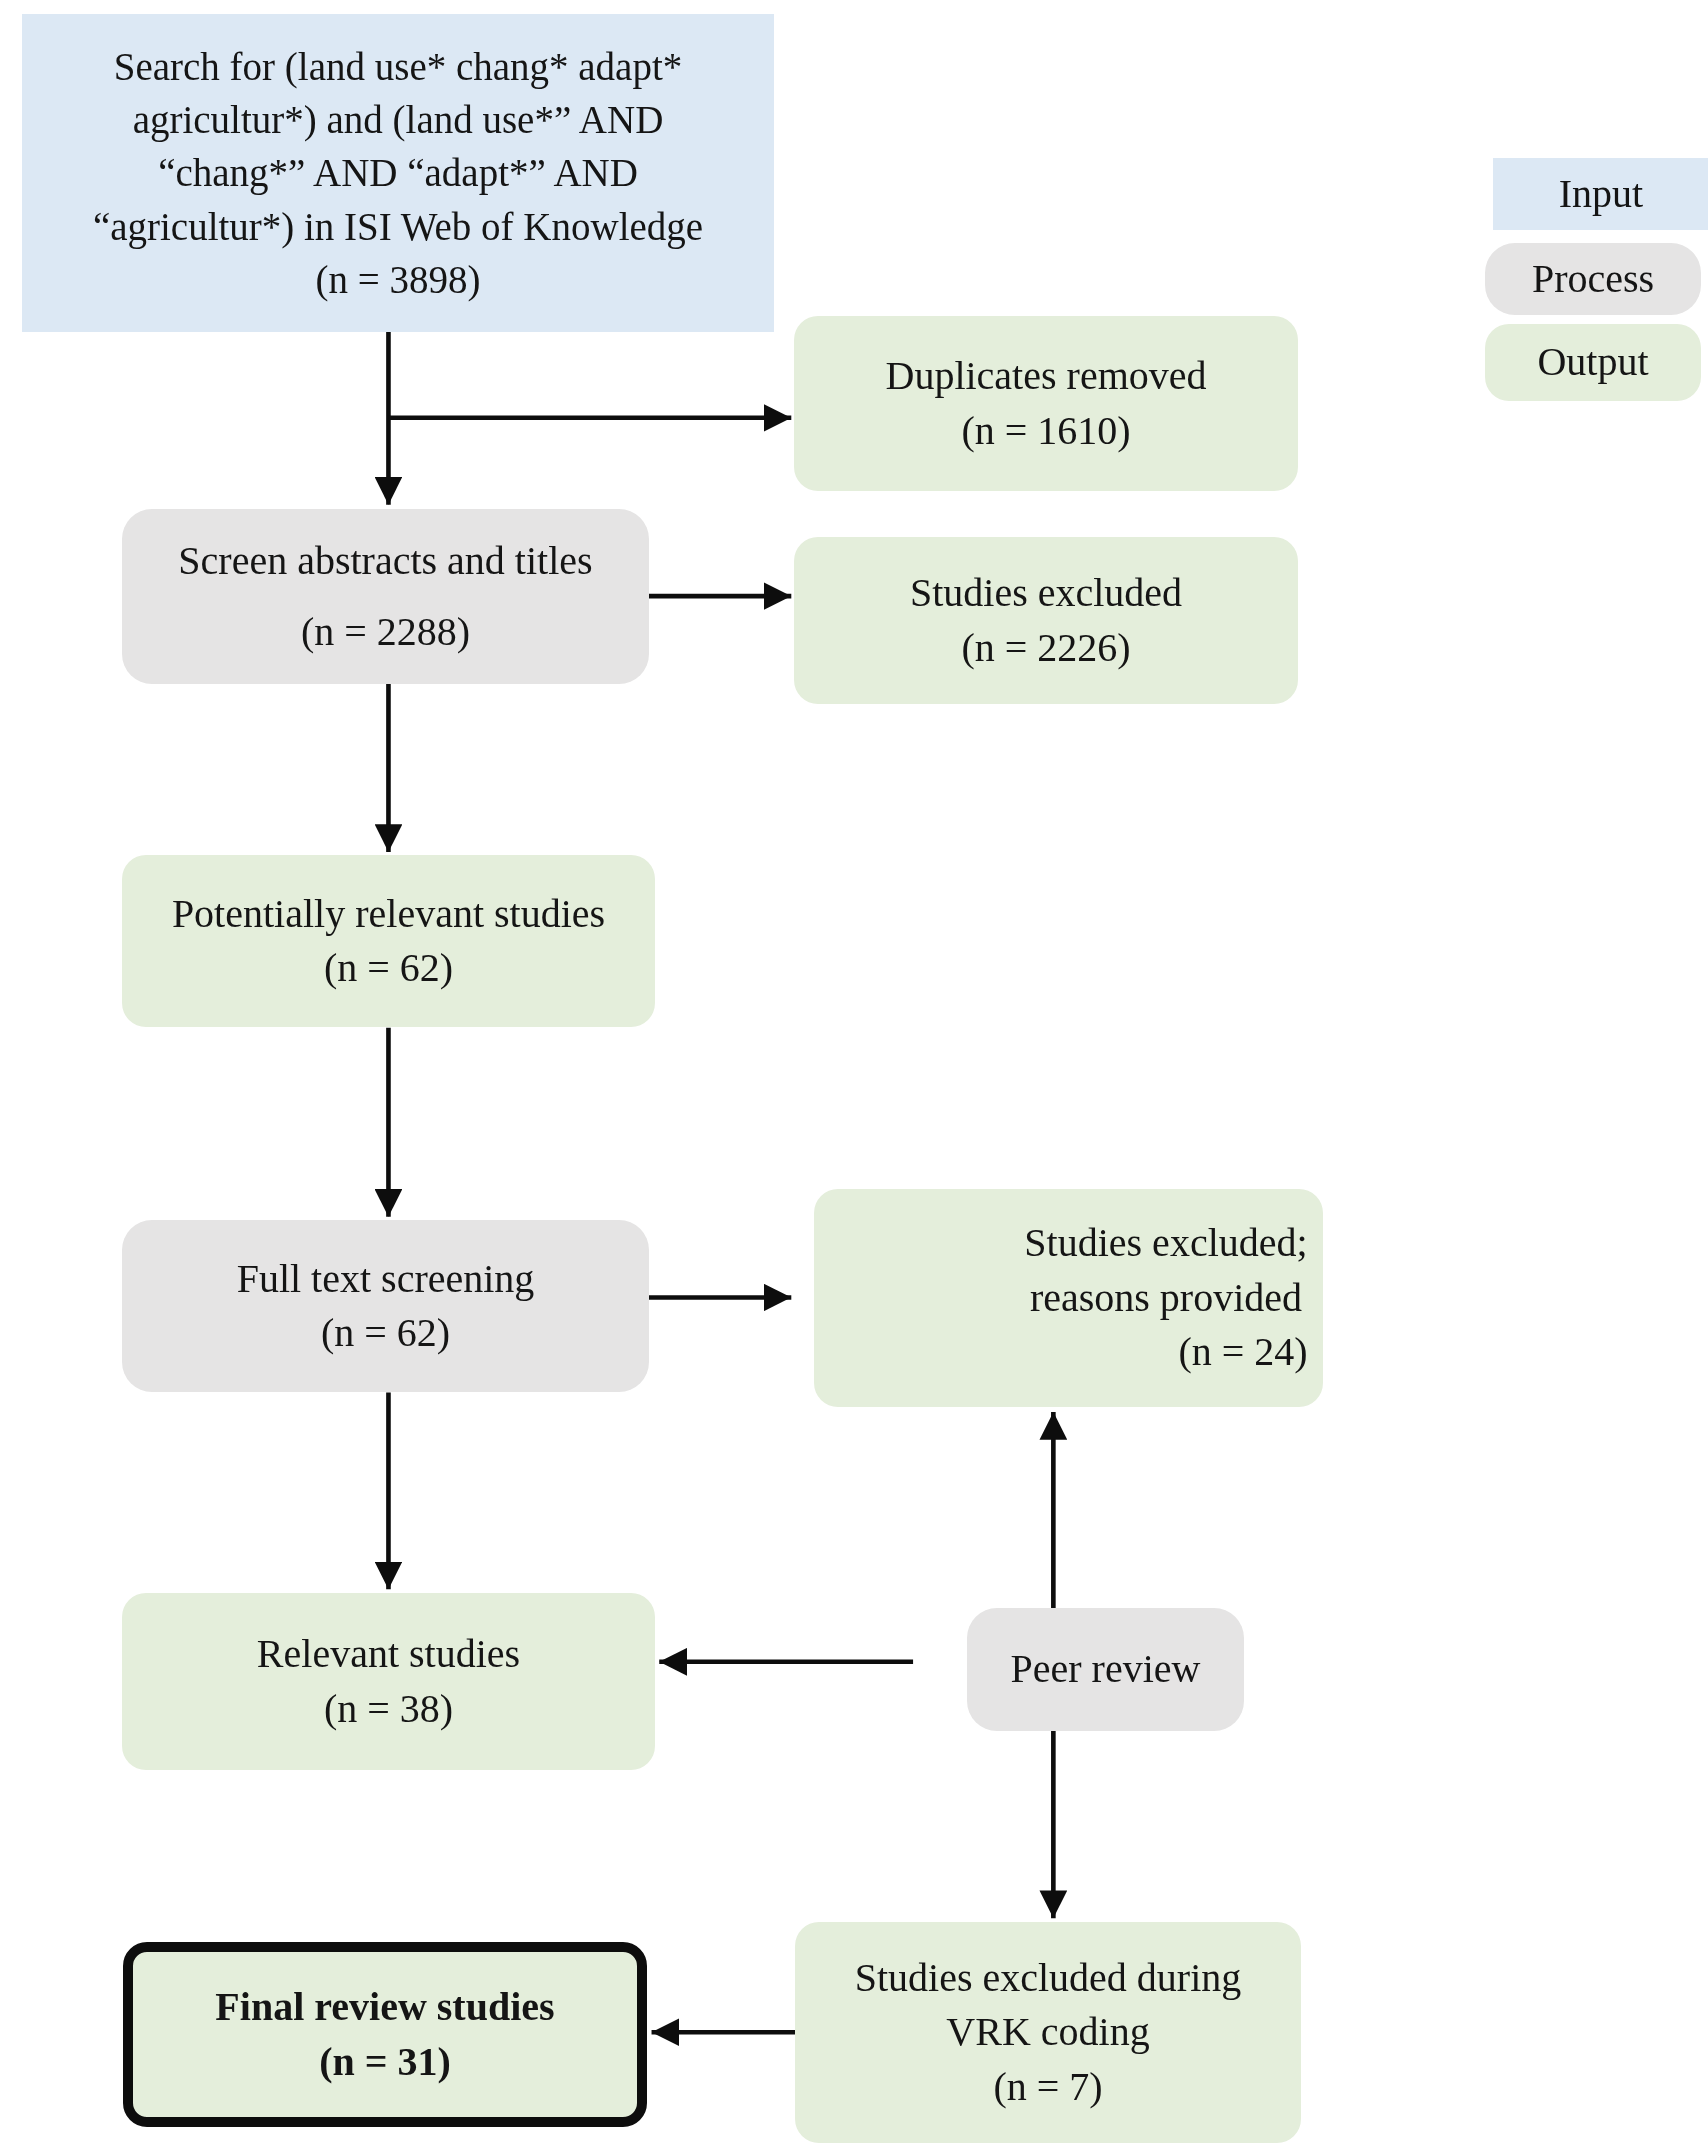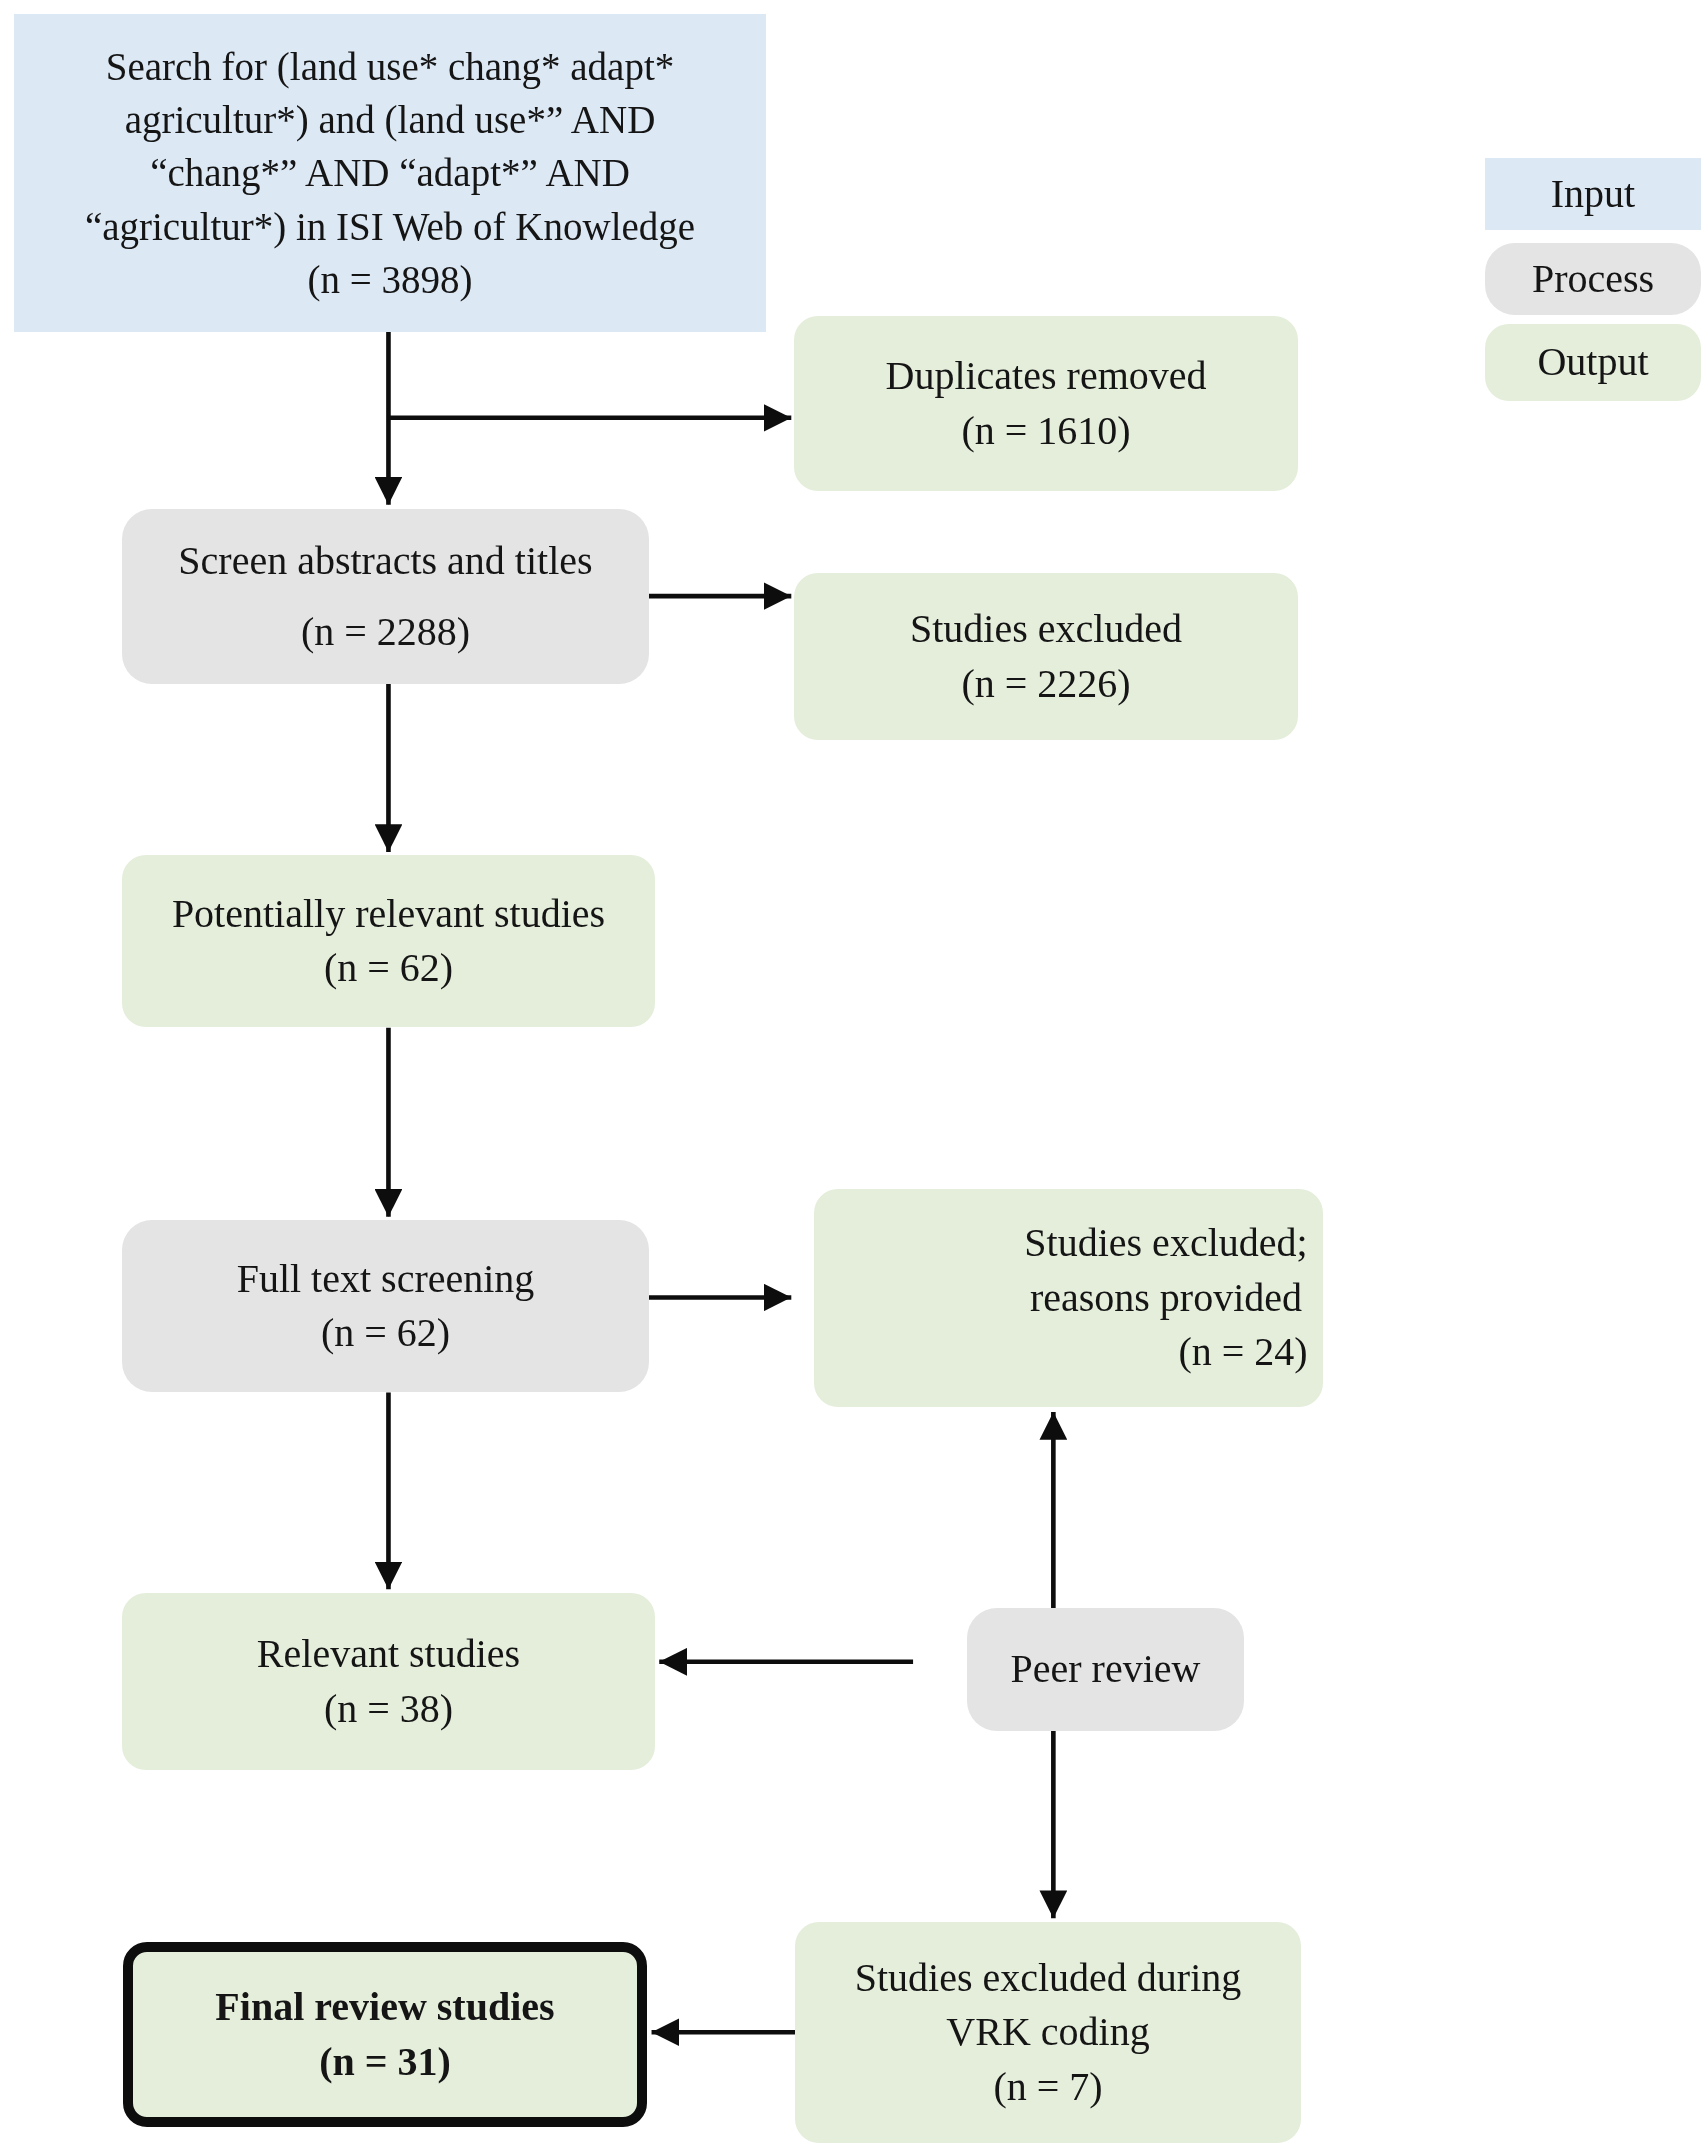--- a/index.html
+++ b/index.html
@@ -15,30 +15,30 @@
     align-items: center;
     justify-content: center;
     text-align: center;
     font-size: 40px;
     line-height: 1.36;
     color: #151515;
     white-space: pre-line;
     box-sizing: border-box;
     padding: 5.1px 15.4px;
   }
-  .fill-input   { background: var(--input-fill, #dce8f4); }
+  .fill-input   { background: var(--input-fill, #dce8f4); margin-left: 8px; }
   .fill-process { background: var(--process-fill, #e5e4e4); border-radius: 30px; }
   .fill-output  { background: var(--output-fill, #e4eedb); border-radius: 24px; }
 
   .node .cnt:empty { display: none; }
 
   #b-search  { left: 14px;   top: 14px;   width: 752px; height: 318px; font-size: 39px; }
   #b-dup     { left: 794px; top: 316px;  width: 504px;  height: 175px; }
   #b-screen  { left: 122px;  top: 509px;  width: 527px; height: 175px; gap: 16px; }
-  #b-exc1    { left: 794px; top: 537px; width: 504px;  height: 167px; margin-top: 36px; }
+  #b-exc1    { left: 794px; top: 537px; width: 504px;  height: 167px; }
   #b-pot     { left: 122px;  top: 855px; width: 533px; height: 172px; }
   #b-full    { left: 122px;  top: 1220px; width: 527px; height: 172px; }
   #b-exc2    { left: 814px; top: 1189px; width: 509px;  height: 218px; align-items: flex-end; }
   #b-rel     { left: 122px;  top: 1593px; width: 533px; height: 177px; }
   #b-peer    { left: 967px; top: 1608px; width: 277px;  height: 123px; }
   #b-final   { left: 123px;  top: 1942px; width: 524px; height: 185px;
                border: 10.3px solid var(--line-color, #0d0d0d); font-weight: bold; }
   #b-vrk     { left: 795px; top: 1922px; width: 506px;  height: 221px; }
 
   #lg-input   { left: 1485px; top: 158px; width: 216px; height: 72px; }

